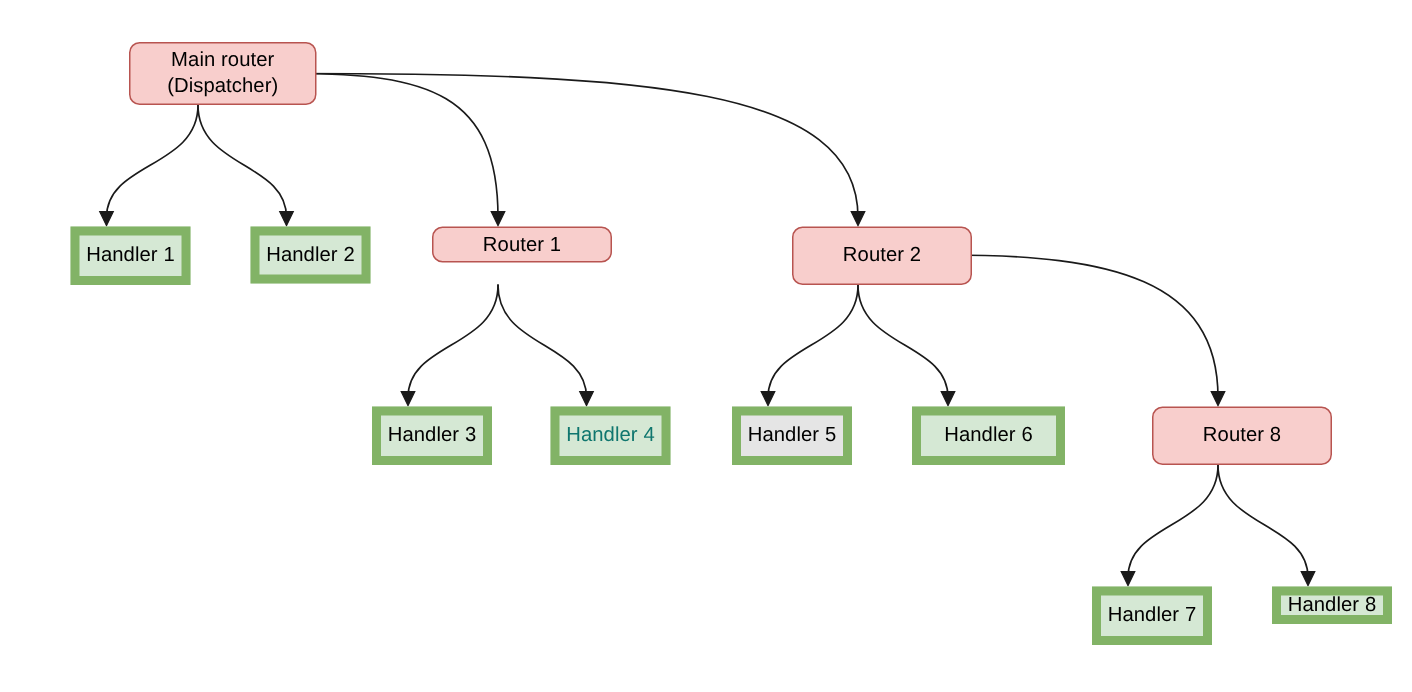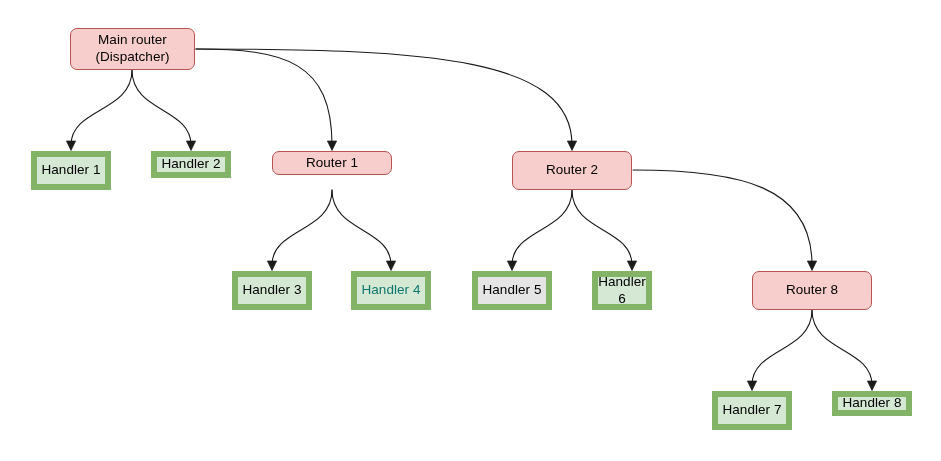--- a/index.html
+++ b/index.html
@@ -30,20 +30,21 @@
     box-sizing: border-box;
     display: flex;
     align-items: center;
     justify-content: center;
     text-align: center;
     font-size: 13.5px;
     line-height: 1.25;
     color: #000000;
     letter-spacing: 0.05px;
     white-space: pre-line;
+    margin-left: 16px;
   }
   .node-router {
     background: #f8cecc;
     border: 1px solid #b85450;
     border-radius: 7px;
   }
   .node-handler {
     background: #d5e8d4;
     border: 6px solid #1d4ed8;
     border-radius: 0;
@@ -87,24 +88,24 @@
       <path d="M 507.4 261 L 512 270.5 L 516.6 261 Z" class="arrow-head" fill="#1a1a1a" stroke="#1a1a1a"></path>
       <path d="M 627.4 261 L 632 270.5 L 636.6 261 Z" class="arrow-head" fill="#1a1a1a" stroke="#1a1a1a"></path>
       <path d="M 807.4 261 L 812 270.5 L 816.6 261 Z" class="arrow-head" fill="#1a1a1a" stroke="#1a1a1a"></path>
       <path d="M 747.4 381 L 752 390.5 L 756.6 381 Z" class="arrow-head" fill="#1a1a1a" stroke="#1a1a1a"></path>
       <path d="M 867.4 381 L 872 390.5 L 876.6 381 Z" class="arrow-head" fill="#1a1a1a" stroke="#1a1a1a"></path>
     </svg>
   <div id="node-layer">
       <div class="node node-router" style="left: 70px; top: 28px; width: 125px; height: 42px; background: rgb(248, 206, 204); border-color: rgb(184, 84, 80); color: rgb(0, 0, 0);"><span>Main router
 (Dispatcher)</span></div>
       <div class="node node-handler" style="left: 31px; top: 151px; width: 80px; height: 39px; background: rgb(213, 232, 212); border-color: rgb(130, 179, 102); color: rgb(0, 0, 0);"><span>Handler 1</span></div>
-      <div class="node node-handler" style="left: 151px; top: 151px; width: 80px; height: 27px; background: rgb(213, 232, 212); border-color: rgb(130, 179, 102); color: rgb(0, 0, 0);"><span>Handler 2</span></div>
+      <div class="node node-handler" style="left: 151px; top: 151px; width: 80px; height: 38px; background: rgb(213, 232, 212); border-color: rgb(130, 179, 102); color: rgb(0, 0, 0);"><span>Handler 2</span></div>
       <div class="node node-router" style="left: 272px; top: 151px; width: 120px; height: 24px; background: rgb(248, 206, 204); border-color: rgb(184, 84, 80); color: rgb(0, 0, 0);"><span>Router 1</span></div>
       <div class="node node-router" style="left: 512px; top: 151px; width: 120px; height: 39px; background: rgb(248, 206, 204); border-color: rgb(184, 84, 80); color: rgb(0, 0, 0);"><span>Router 2</span></div>
       <div class="node node-handler" style="left: 232px; top: 271px; width: 80px; height: 39px; background: rgb(213, 232, 212); border-color: rgb(130, 179, 102); color: rgb(0, 0, 0);"><span>Handler 3</span></div>
       <div class="node node-handler" style="left: 351px; top: 271px; width: 80px; height: 39px; background: rgb(213, 232, 212); border-color: rgb(130, 179, 102); color: #0f766e; text-align: right;"><span>Handler 4</span></div>
       <div class="node node-handler" style="left: 472px; top: 271px; width: 80px; height: 39px; background: #e5e5e5; border-color: rgb(130, 179, 102); color: rgb(0, 0, 0);"><span>Handler 5</span></div>
-      <div class="node node-handler" style="left: 592px; top: 271px; width: 60px; height: 39px; background: rgb(213, 232, 212); border-color: rgb(130, 179, 102); color: rgb(0, 0, 0);"><span>Handler 6</span></div>
+      <div class="node node-handler" style="left: 592px; top: 271px; width: 102px; height: 39px; background: rgb(213, 232, 212); border-color: rgb(130, 179, 102); color: rgb(0, 0, 0);"><span>Handler 6</span></div>
       <div class="node node-router" style="left: 752px; top: 271px; width: 120px; height: 39px; background: rgb(248, 206, 204); border-color: rgb(184, 84, 80); color: rgb(0, 0, 0);"><span>Router 8</span></div>
       <div class="node node-handler" style="left: 712px; top: 391px; width: 80px; height: 39px; background: rgb(213, 232, 212); border-color: rgb(130, 179, 102); color: rgb(0, 0, 0);"><span>Handler 7</span></div>
       <div class="node node-handler" style="left: 832px; top: 391px; width: 80px; height: 25px; background: rgb(213, 232, 212); border-color: rgb(130, 179, 102); color: rgb(0, 0, 0);"><span>Handler 8</span></div>
     </div>
 </div>
 
 </body></html>

